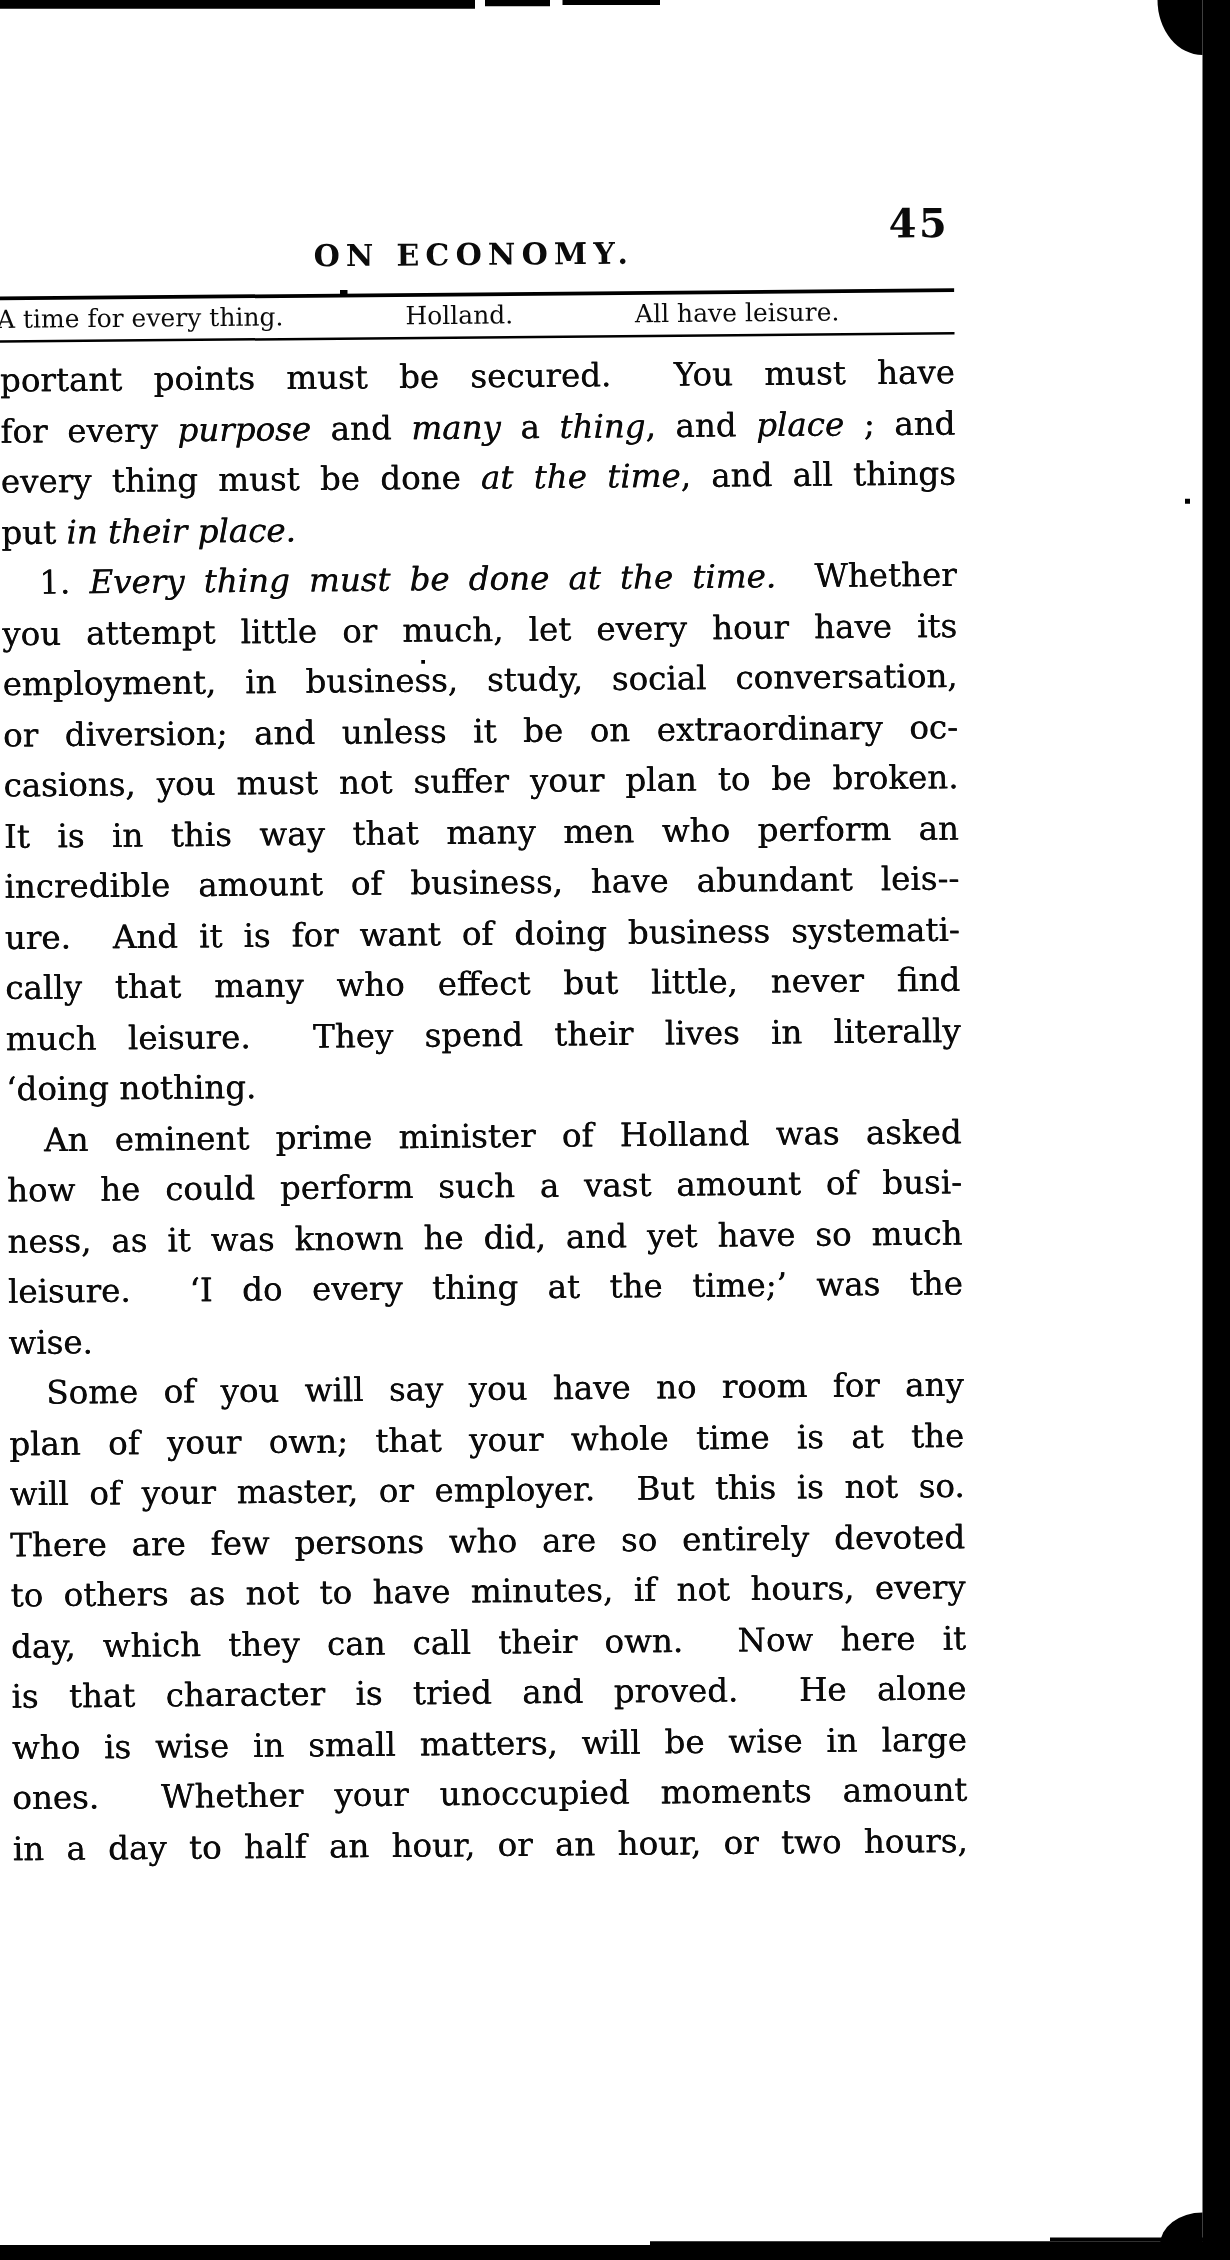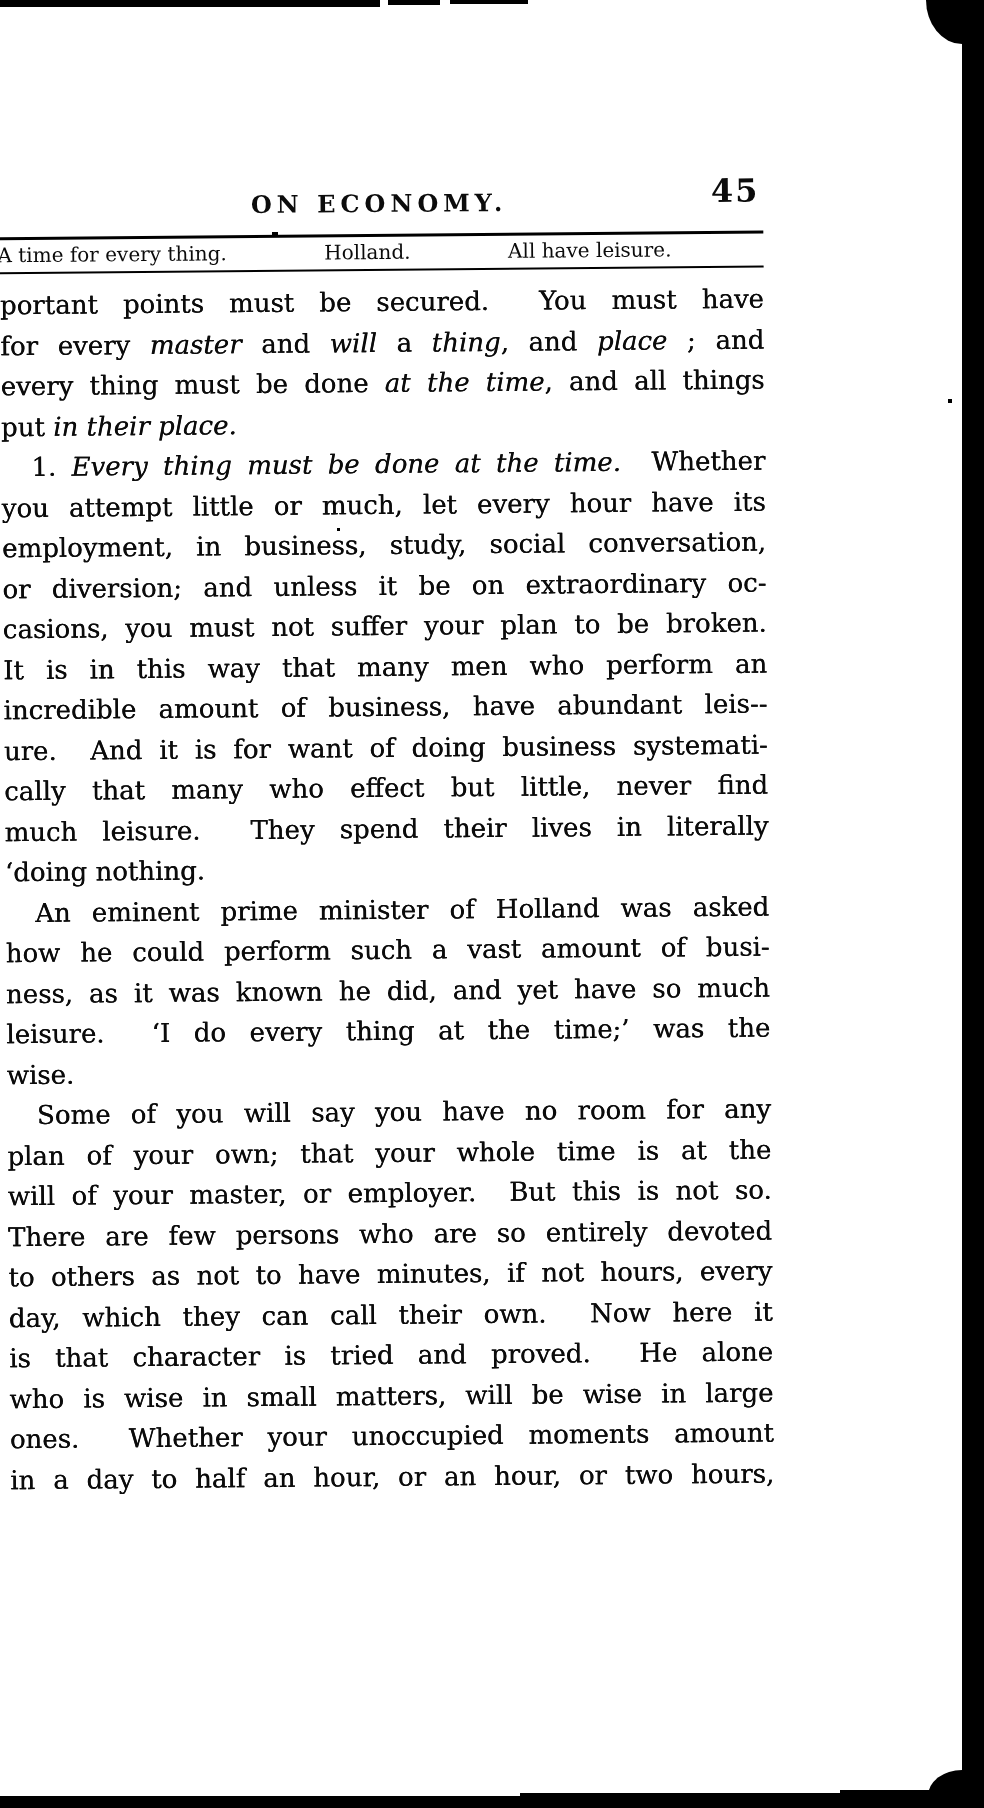--- a/index.html
+++ b/index.html
@@ -10,21 +10,21 @@
     color:#0b0b0b;
   }
   .content { position:absolute; inset:0; transform:rotate(-0.5deg); transform-origin:50% 30%; }
 
   .running-title {
     position:absolute; top:188px; left:0; width:764px;
     text-align:center; font-size:24px; font-weight:bold; letter-spacing:5px;
     white-space:nowrap;
   }
   .page-number {
-    position:absolute; top:174px; left:714px;
+    position:absolute; top:162px; left:714px;
     font-size:32px; font-weight:bold; letter-spacing:2px;
   }
   .rule { position:absolute; left:0; width:766px; background:#000; }
   .rule-top { top:233px; height:3px; }
   .rule-bottom { top:268px; height:2px; }
 
   .tabs {
     position:absolute; top:239px; left:0; width:674px;
     display:flex; justify-content:space-between;
     font-size:20px; white-space:nowrap;
@@ -72,21 +72,21 @@
     <div class="tabs">
       <span>A time for every thing.</span>
       <span>Holland.</span>
       <span>All have leisure.</span>
     </div>
 
     <div class="rule rule-bottom"></div>
 
     <div class="body-text">
         <div class="line"><span>portant points must be secured.&nbsp; You must have</span></div>
-        <div class="line"><span>for every </span><i>master</i><span> and </span><i>will</i><span> a </span><i>thing</i><span>, and </span><i>place</i><span>&nbsp;; and</span></div>
+        <div class="line"><span>for every </span><i>purpose</i><span> and </span><i>many</i><span> a </span><i>thing</i><span>, and </span><i>place</i><span>&nbsp;; and</span></div>
         <div class="line"><span>every thing must be done </span><i>at the time</i><span>, and all things</span></div>
         <div class="line end"><span>put </span><i>in their place.</i></div>
         <div class="line indent"><span>1. </span><i>Every thing must be done at the time.</i><span>&nbsp; Whether</span></div>
         <div class="line"><span>you attempt little or much, let every hour have its</span></div>
         <div class="line"><span>employment, in business, study, social conversation,</span></div>
         <div class="line"><span>or diversion; and unless it be on extraordinary oc-</span></div>
         <div class="line"><span>casions, you must not suffer your plan to be broken.</span></div>
         <div class="line"><span>It is in this way that many men who perform an</span></div>
         <div class="line"><span>incredible amount of business, have abundant leis--</span></div>
         <div class="line"><span>ure.&nbsp; And it is for want of doing business systemati-</span></div>

